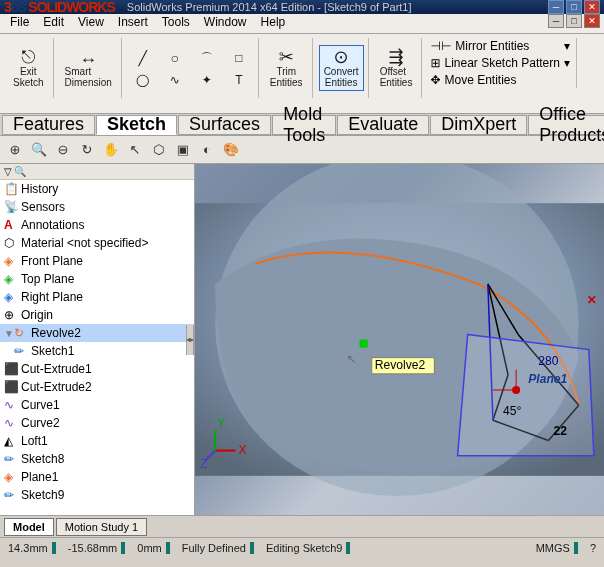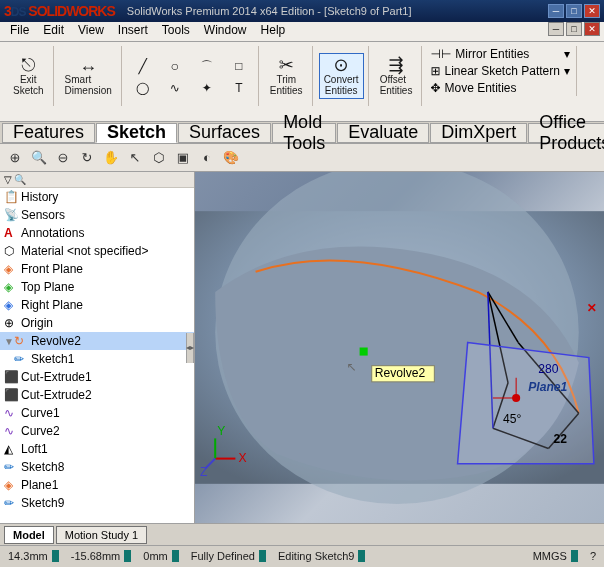--- a/index.html
+++ b/index.html
@@ -2,21 +2,21 @@
 <html><head>
   <meta charset="utf-8">
   <style>
     * { box-sizing: border-box; margin: 0; padding: 0; font-family: 'Segoe UI', Arial, sans-serif; font-size: 12px; }
     body { width: 604px; height: 567px; overflow: hidden; background: #d4d0c8; }
 
     
     #title-bar {
       display: flex; align-items: center; justify-content: space-between;
       background: linear-gradient(to bottom, #1a3a6b, #0d2149);
-      height: 22px; padding: 0 4px; color: white;
+      height: 14px; padding: 0 4px; color: white;
     }
     #title-bar-left { display: flex; align-items: center; gap: 4px; }
     #title-bar-controls { display: flex; gap: 2px; }
     .title-btn {
       width: 16px; height: 14px; background: #4a6fa5; border: 1px solid #6a8fc5;
       color: white; font-size: 9px; display: flex; align-items: center; justify-content: center; cursor: pointer;
     }
     .title-btn.close-btn { background: #c0392b; }
 
     
@@ -95,21 +95,21 @@
     #viewport {
       flex: 1; background: linear-gradient(135deg, #8090a8 0%, #6a7d98 30%, #c0c8d4 60%, #a8b4c4 100%);
       position: relative; overflow: hidden;
     }
 
     
     #status-bar {
       display: flex; align-items: center; background: #d4d0c8;
       border-top: 1px solid #a0a0a0; height: 20px; padding: 0 4px; gap: 8px;
     }
-    .status-item { font-size: 11px; color: #1a1a1a; padding: 0 4px; border-right: 7px solid #0f766e; }
+    .status-item { font-size: 11px; color: #1a1a1a; padding: 0 4px; border-right: 4px solid #0f766e; }
     .status-item:last-child { border-right: none; }
 
     
     #bottom-tabs {
       display: flex; align-items: center; background: #d4d0c8;
       border-top: 1px solid #a0a0a0; height: 22px; padding: 0 4px; gap: 2px;
     }
     .bottom-tab {
       padding: 2px 8px; border: 1px solid #737373; background: #ece9e3;
       cursor: pointer; font-size: 11px; height: 18px; display: flex; align-items: center;

